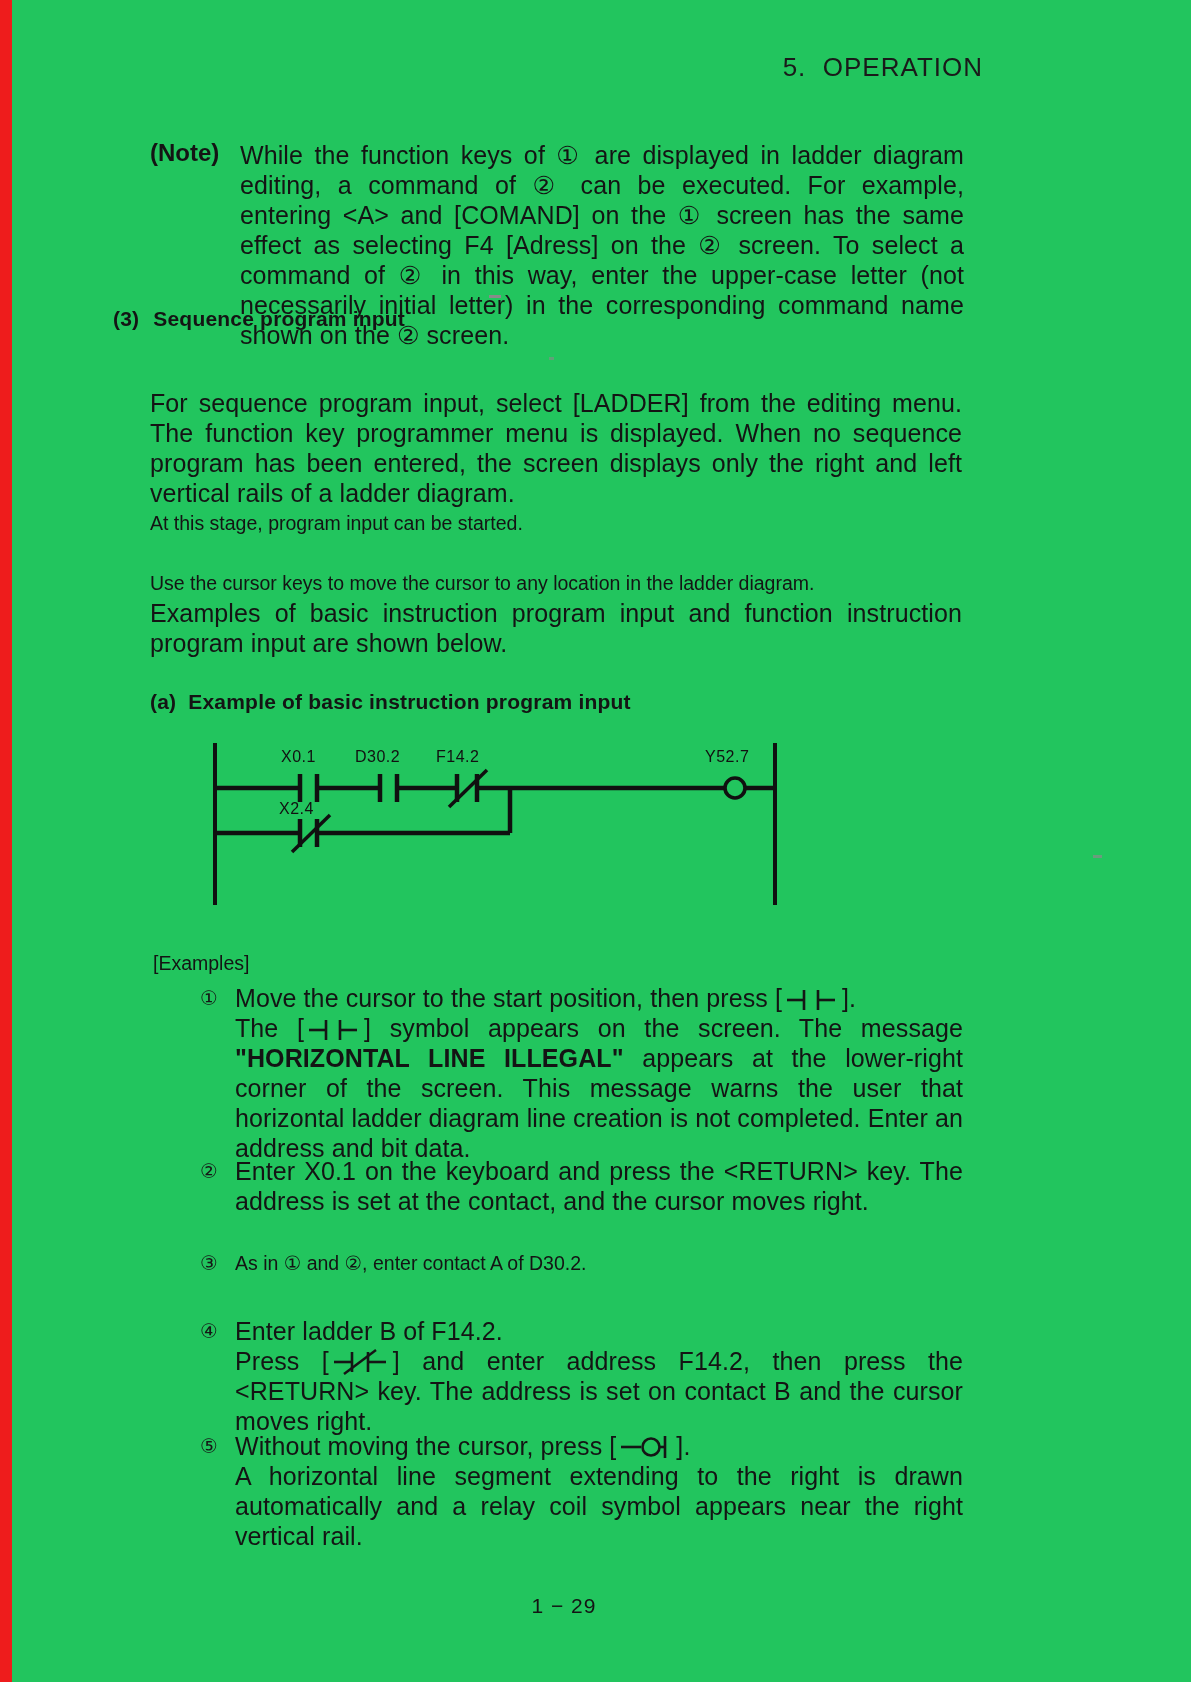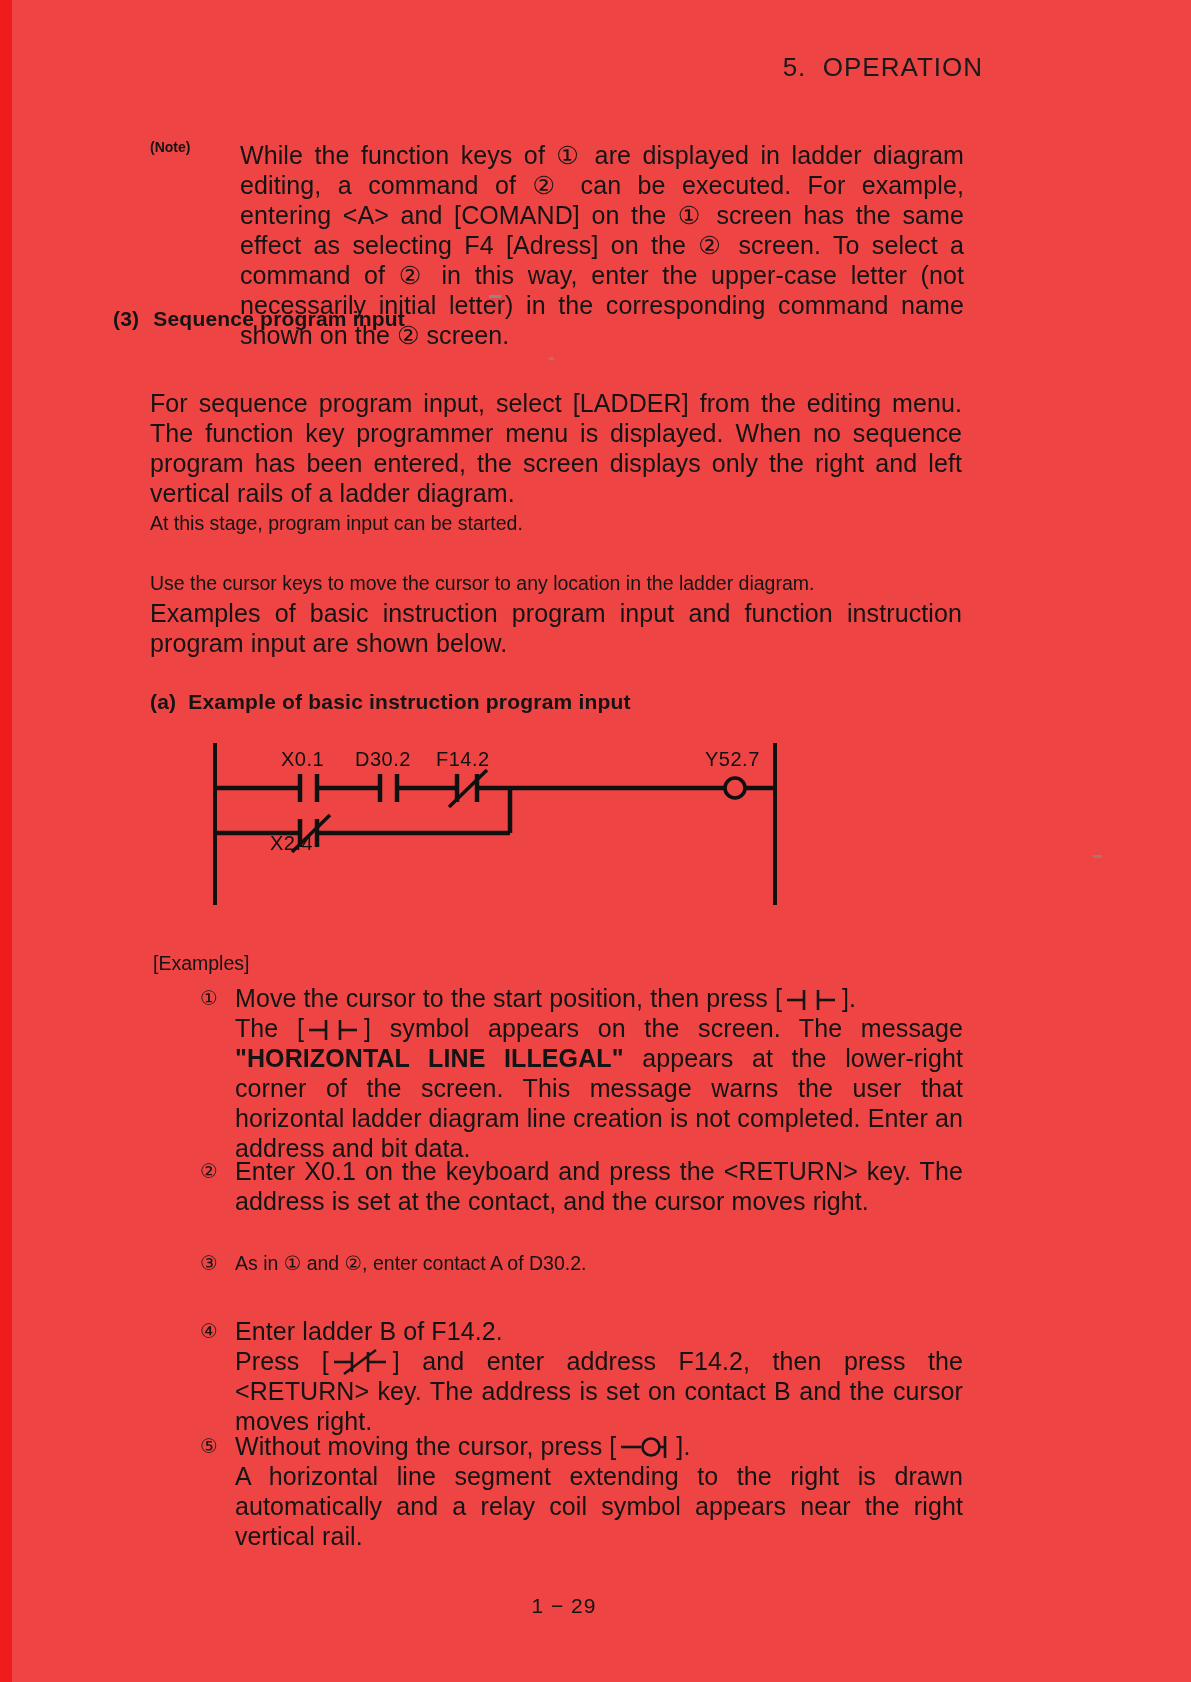--- a/index.html
+++ b/index.html
@@ -1,31 +1,31 @@
 <!DOCTYPE html>
 <html><head>
 <meta charset="utf-8">
 <style>
   html,body{margin:0;padding:0;background:#e9e9e9;}
   .page{
     position:relative;
     width:1191px;height:1682px;
-    background:#ef4444;
+    background:#22c55e;
     font-family:"Liberation Sans","DejaVu Sans",sans-serif;
     color:#141414;
     overflow:hidden;
   }
   .abs{position:absolute;}
   .body-text{font-size:25px;line-height:30px;text-align:justify;letter-spacing:.1px;}
   .single-line{font-size:19.5px;line-height:30px;white-space:nowrap;}
   .bold{font-weight:700;}
   .page-header{font-size:26px;letter-spacing:1px;white-space:pre;color:#1a1a1a;}
   .sec-heading{font-size:21px;font-weight:700;letter-spacing:.2px;display:flex;gap:14px;white-space:nowrap;}
-  .note-label{font-size:14px;font-weight:700;}
-  .ladder-label{font-size:20px;letter-spacing:.5px;color:#111;}
+  .note-label{font-size:24px;font-weight:700;}
+  .ladder-label{font-size:16px;letter-spacing:.5px;color:#111;}
   .step-num{font-size:20px;font-family:"DejaVu Sans","Liberation Sans",sans-serif;color:#161616;}
   .footer{font-size:21px;letter-spacing:1px;white-space:pre;text-align:center;}
   .inline-sym{display:inline-block;vertical-align:-6px;margin:0 5px;}
   .inline-sym line,.inline-sym circle{stroke:#151515;fill:none;}
   .speck{position:absolute;background:#8a8a8a;}
   .redbar{position:absolute;left:0;top:0;width:12px;height:1682px;background:#ee1c1c;}
   svg.ladder line,svg.ladder circle{stroke:#101010;fill:none;}
 </style>
 </head>
 <body>
@@ -83,21 +83,21 @@
     <line x1="15" y1="100" x2="100" y2="100" stroke-width="4.5"></line>
     <line x1="100" y1="86" x2="100" y2="114" stroke-width="4.5"></line>
     <line x1="117" y1="86" x2="117" y2="114" stroke-width="4.5"></line>
     <line x1="92" y1="119" x2="130" y2="82" stroke-width="3.5"></line>
     <line x1="117" y1="100" x2="310" y2="100" stroke-width="4.5"></line>
   </svg>
   <div class="abs ladder-label" style="left:281px;top:748px;">X0.1</div>
   <div class="abs ladder-label" style="left:355px;top:748px;">D30.2</div>
   <div class="abs ladder-label" style="left:436px;top:748px;">F14.2</div>
   <div class="abs ladder-label" style="left:705px;top:748px;">Y52.7</div>
-  <div class="abs ladder-label" style="left:270px;top:800px;margin-top:32px;">X2.4</div>
+  <div class="abs ladder-label" style="left:279px;top:800px;">X2.4</div>
 
   <div class="abs single-line" style="left:153px;top:948px;">[Examples]</div>
 
   <div class="abs step-num" style="left:200px;top:986px;">①</div>
   <div class="abs body-text" style="left:235px;top:983px;width:728px;">
     <div><span>Move the cursor to the start position, then press [</span><svg class="inline-sym" width="50" height="26" viewBox="0 0 50 26">
           <line x1="0" y1="13" x2="17" y2="13" stroke-width="2.6"></line>
           <line x1="17" y1="3" x2="17" y2="23" stroke-width="2.6"></line>
           <line x1="31" y1="3" x2="31" y2="23" stroke-width="2.6"></line>
           <line x1="31" y1="13" x2="48" y2="13" stroke-width="2.6"></line>

